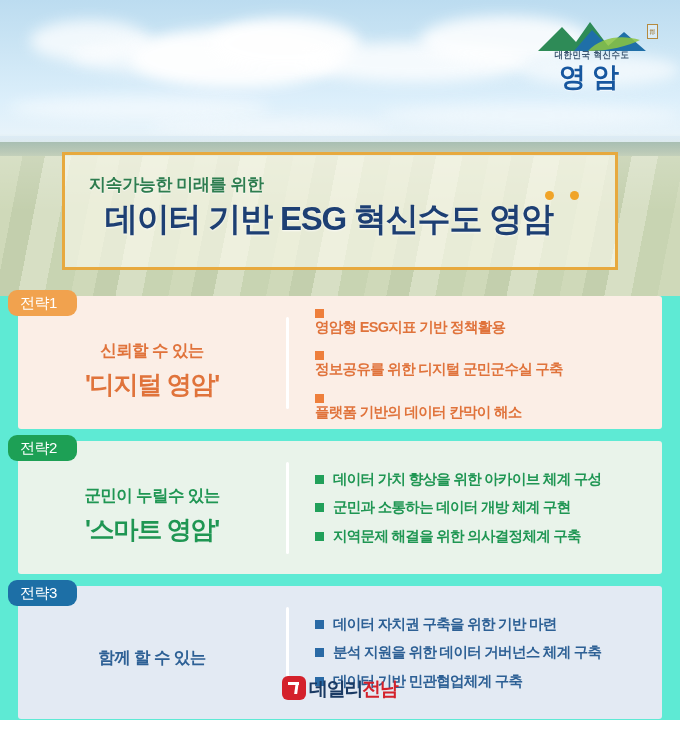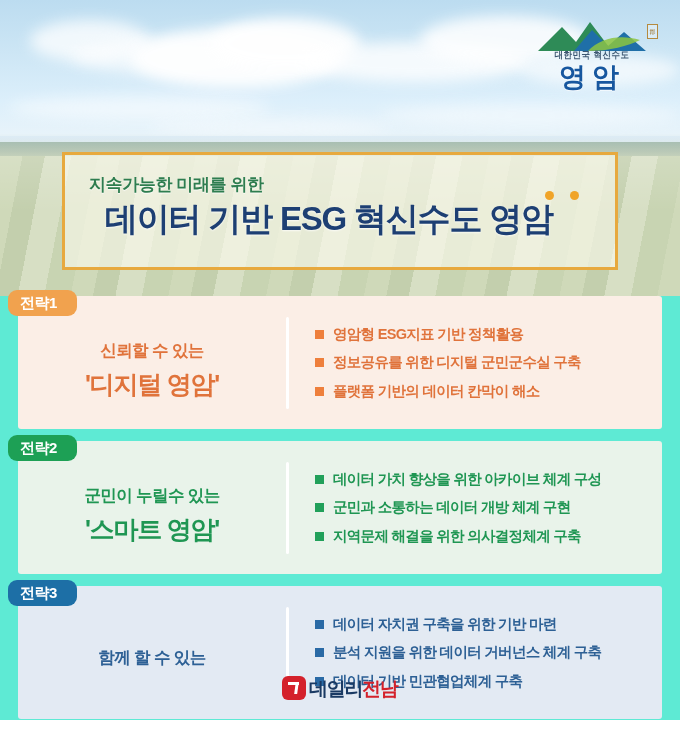--- a/index.html
+++ b/index.html
@@ -186,21 +186,21 @@
   .s3 { background: #e3eaf3; }
 
   .badge {
     position: absolute;
     left: -10px; top: -6px;
     min-width: 66px;
     padding: 5px 20px 6px 12px;
     border-radius: 9px;
     color: #ffffff;
     font-size: 15px;
-    font-weight: 700;
+    font-weight: 400;
     letter-spacing: -0.5px;
     text-align: center;
     line-height: 1;
   }
   .b1 { background: #f1a24e; }
   .b2 { background: #1da055; }
   .b3 { background: #1d6fa6; }
 
   .s-left {
     width: 268px;
@@ -244,21 +244,21 @@
     letter-spacing: -0.7px;
     line-height: 1.25;
     white-space: nowrap;
   }
   .bullet .sq {
     width: 9px; height: 9px;
     margin-right: 9px;
     margin-top: 5px;
     flex: 0 0 9px;
   }
-  .s1 .bullet { color: #e0733b; }
+  .s1 .bullet { color: #e0733b; flex-direction: column; }
   .s1 .sq { background: #ee7f3c; }
   .s2 .bullet { color: #1f9653; }
   .s2 .sq { background: #21a05a; }
   .s3 .bullet { color: #2d6095; }
   .s3 .sq { background: #2a6aa5; }
 
   
   .watermark {
     position: absolute;
     left: 282px; top: 676px;

